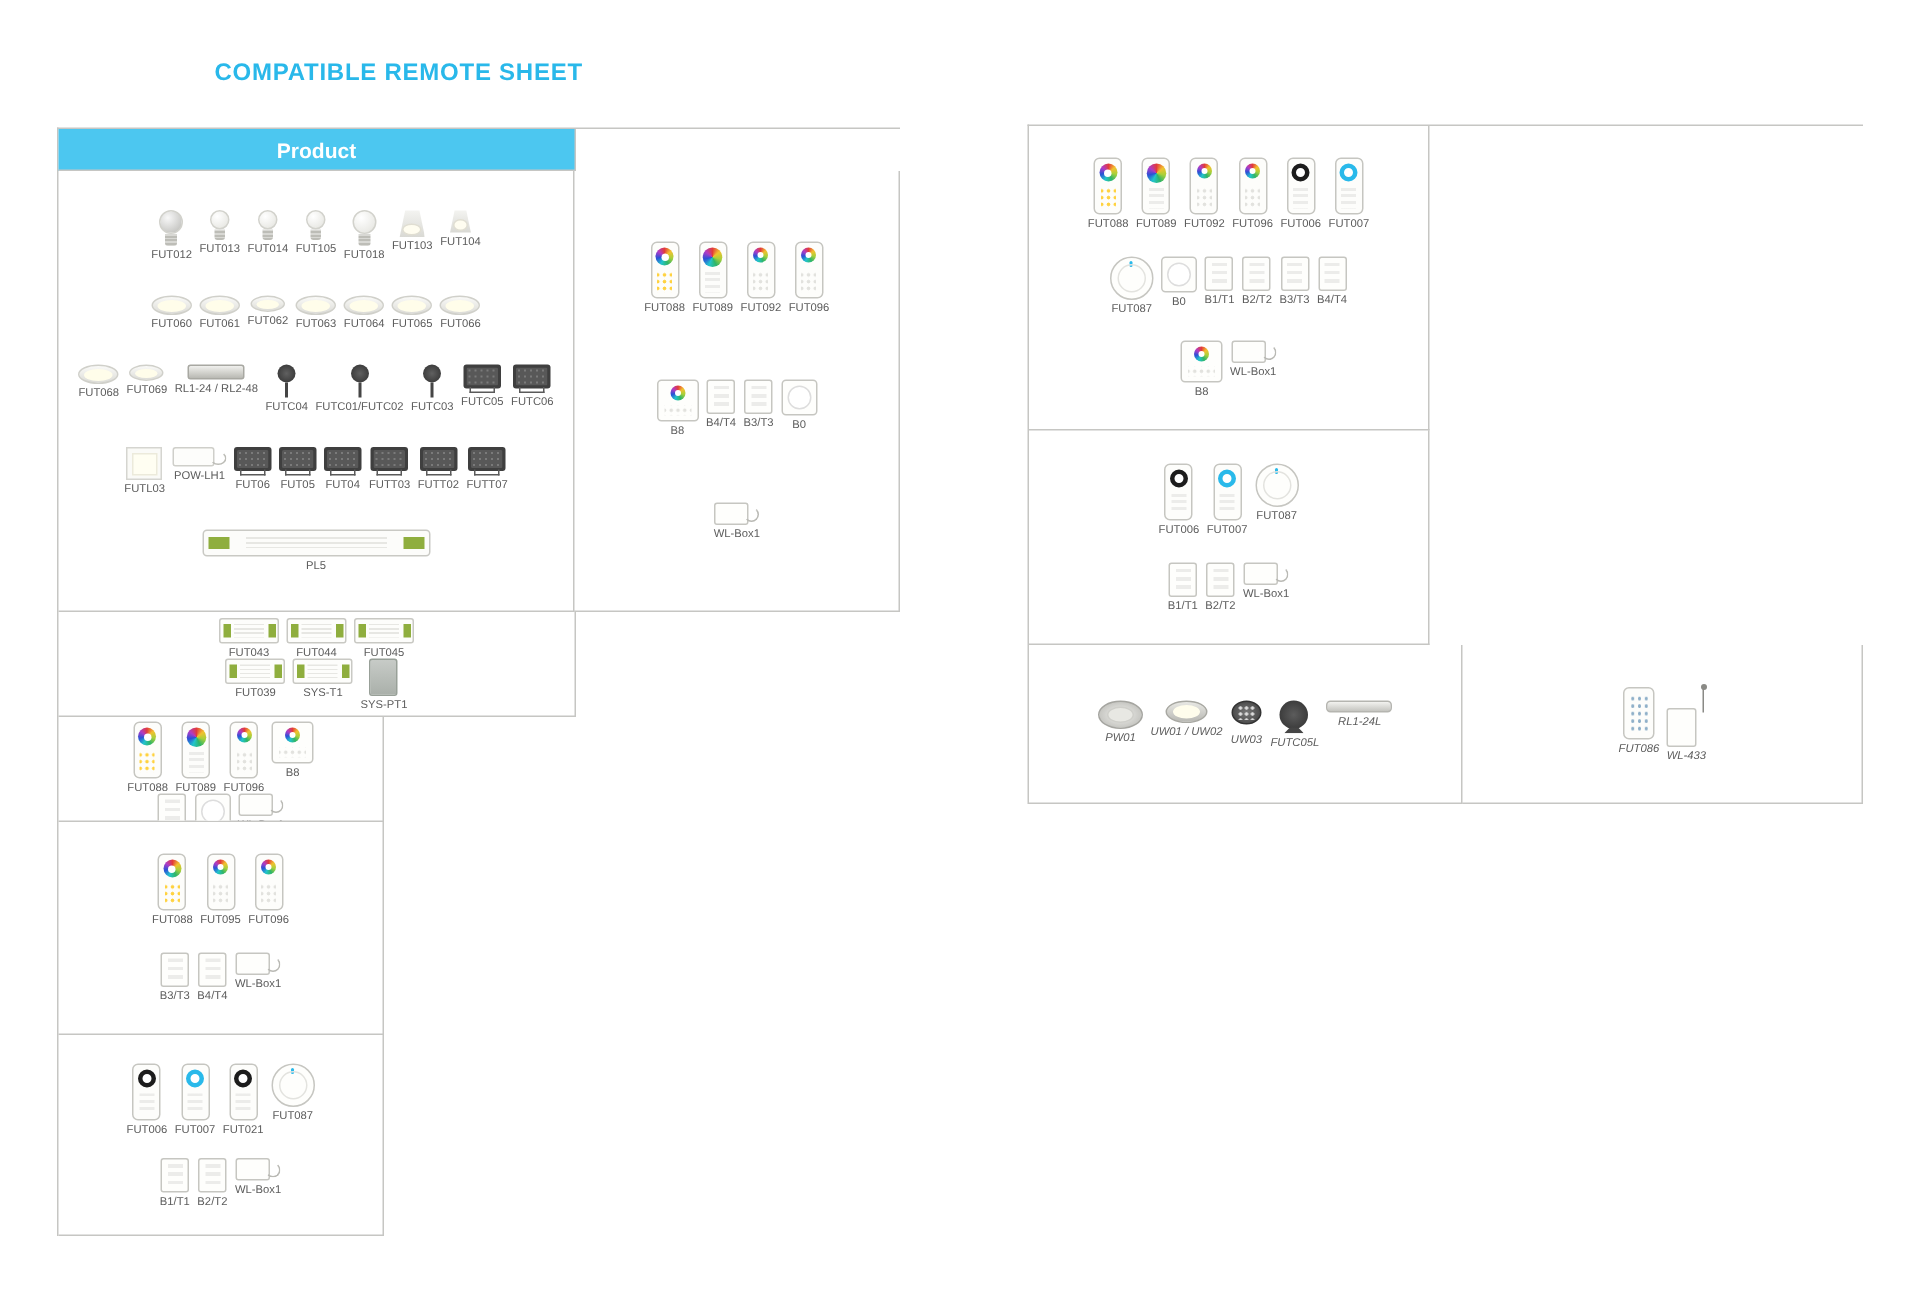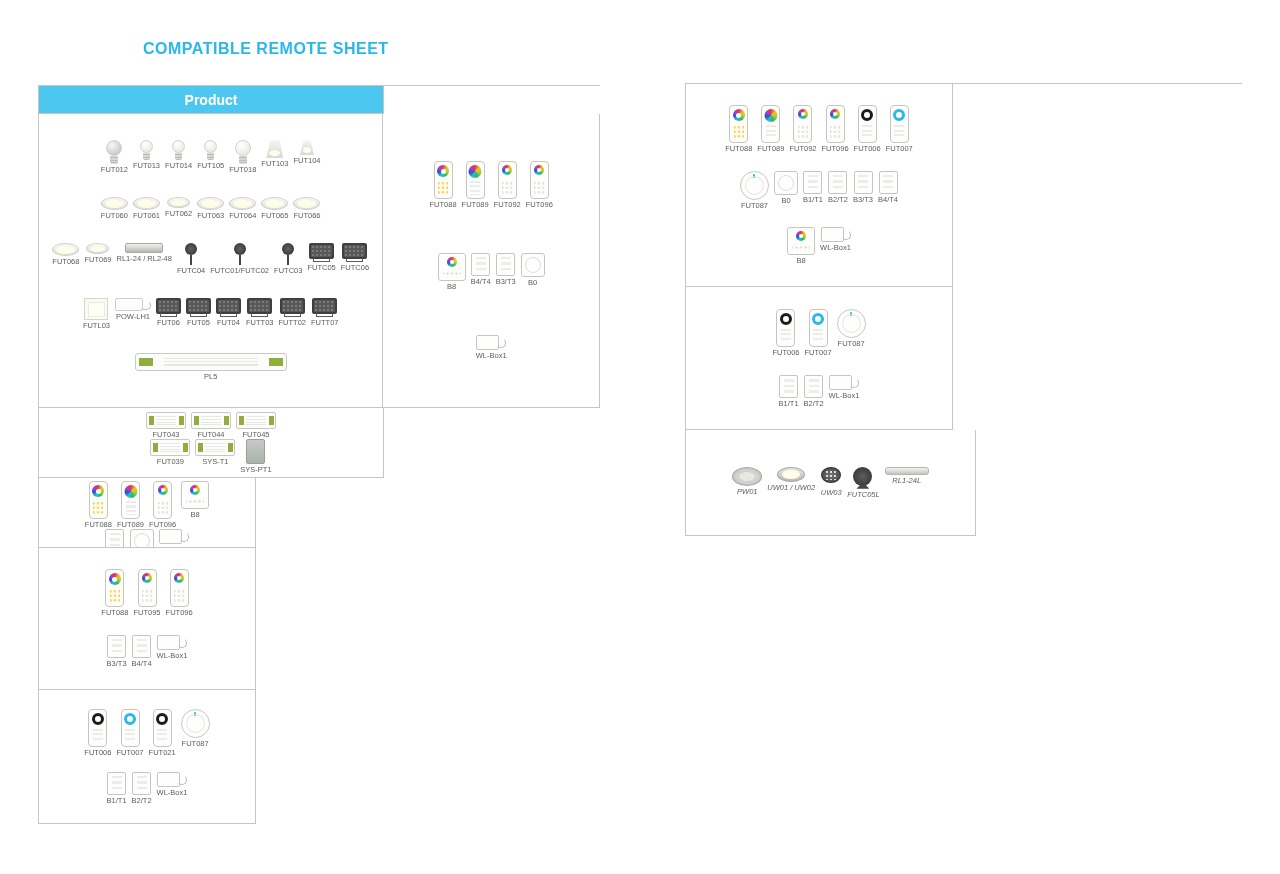--- a/index.html
+++ b/index.html
@@ -844,15 +844,33 @@
               <span class="lbl">FUTC05L</span>
             </div>
             <div class="item">
               <span class="icon">
                 <i class="tube"></i>
               </span>
               <span class="lbl">RL1-24L</span>
             </div>
           </div>
         </div>
+        <div class="tcell rem rr3">
+          <div class="igroup">
+            <div class="item">
+              <span class="icon">
+                <i class="remote r433">
+                  <i class="pad dots c"></i>
+                </i>
+              </span>
+              <span class="lbl">FUT086</span>
+            </div>
+            <div class="item">
+              <span class="icon">
+                <i class="wl433"></i>
+              </span>
+              <span class="lbl">WL-433</span>
+            </div>
+          </div>
+        </div>
       </div>
     </div>
 </div>
 
 </body></html>

